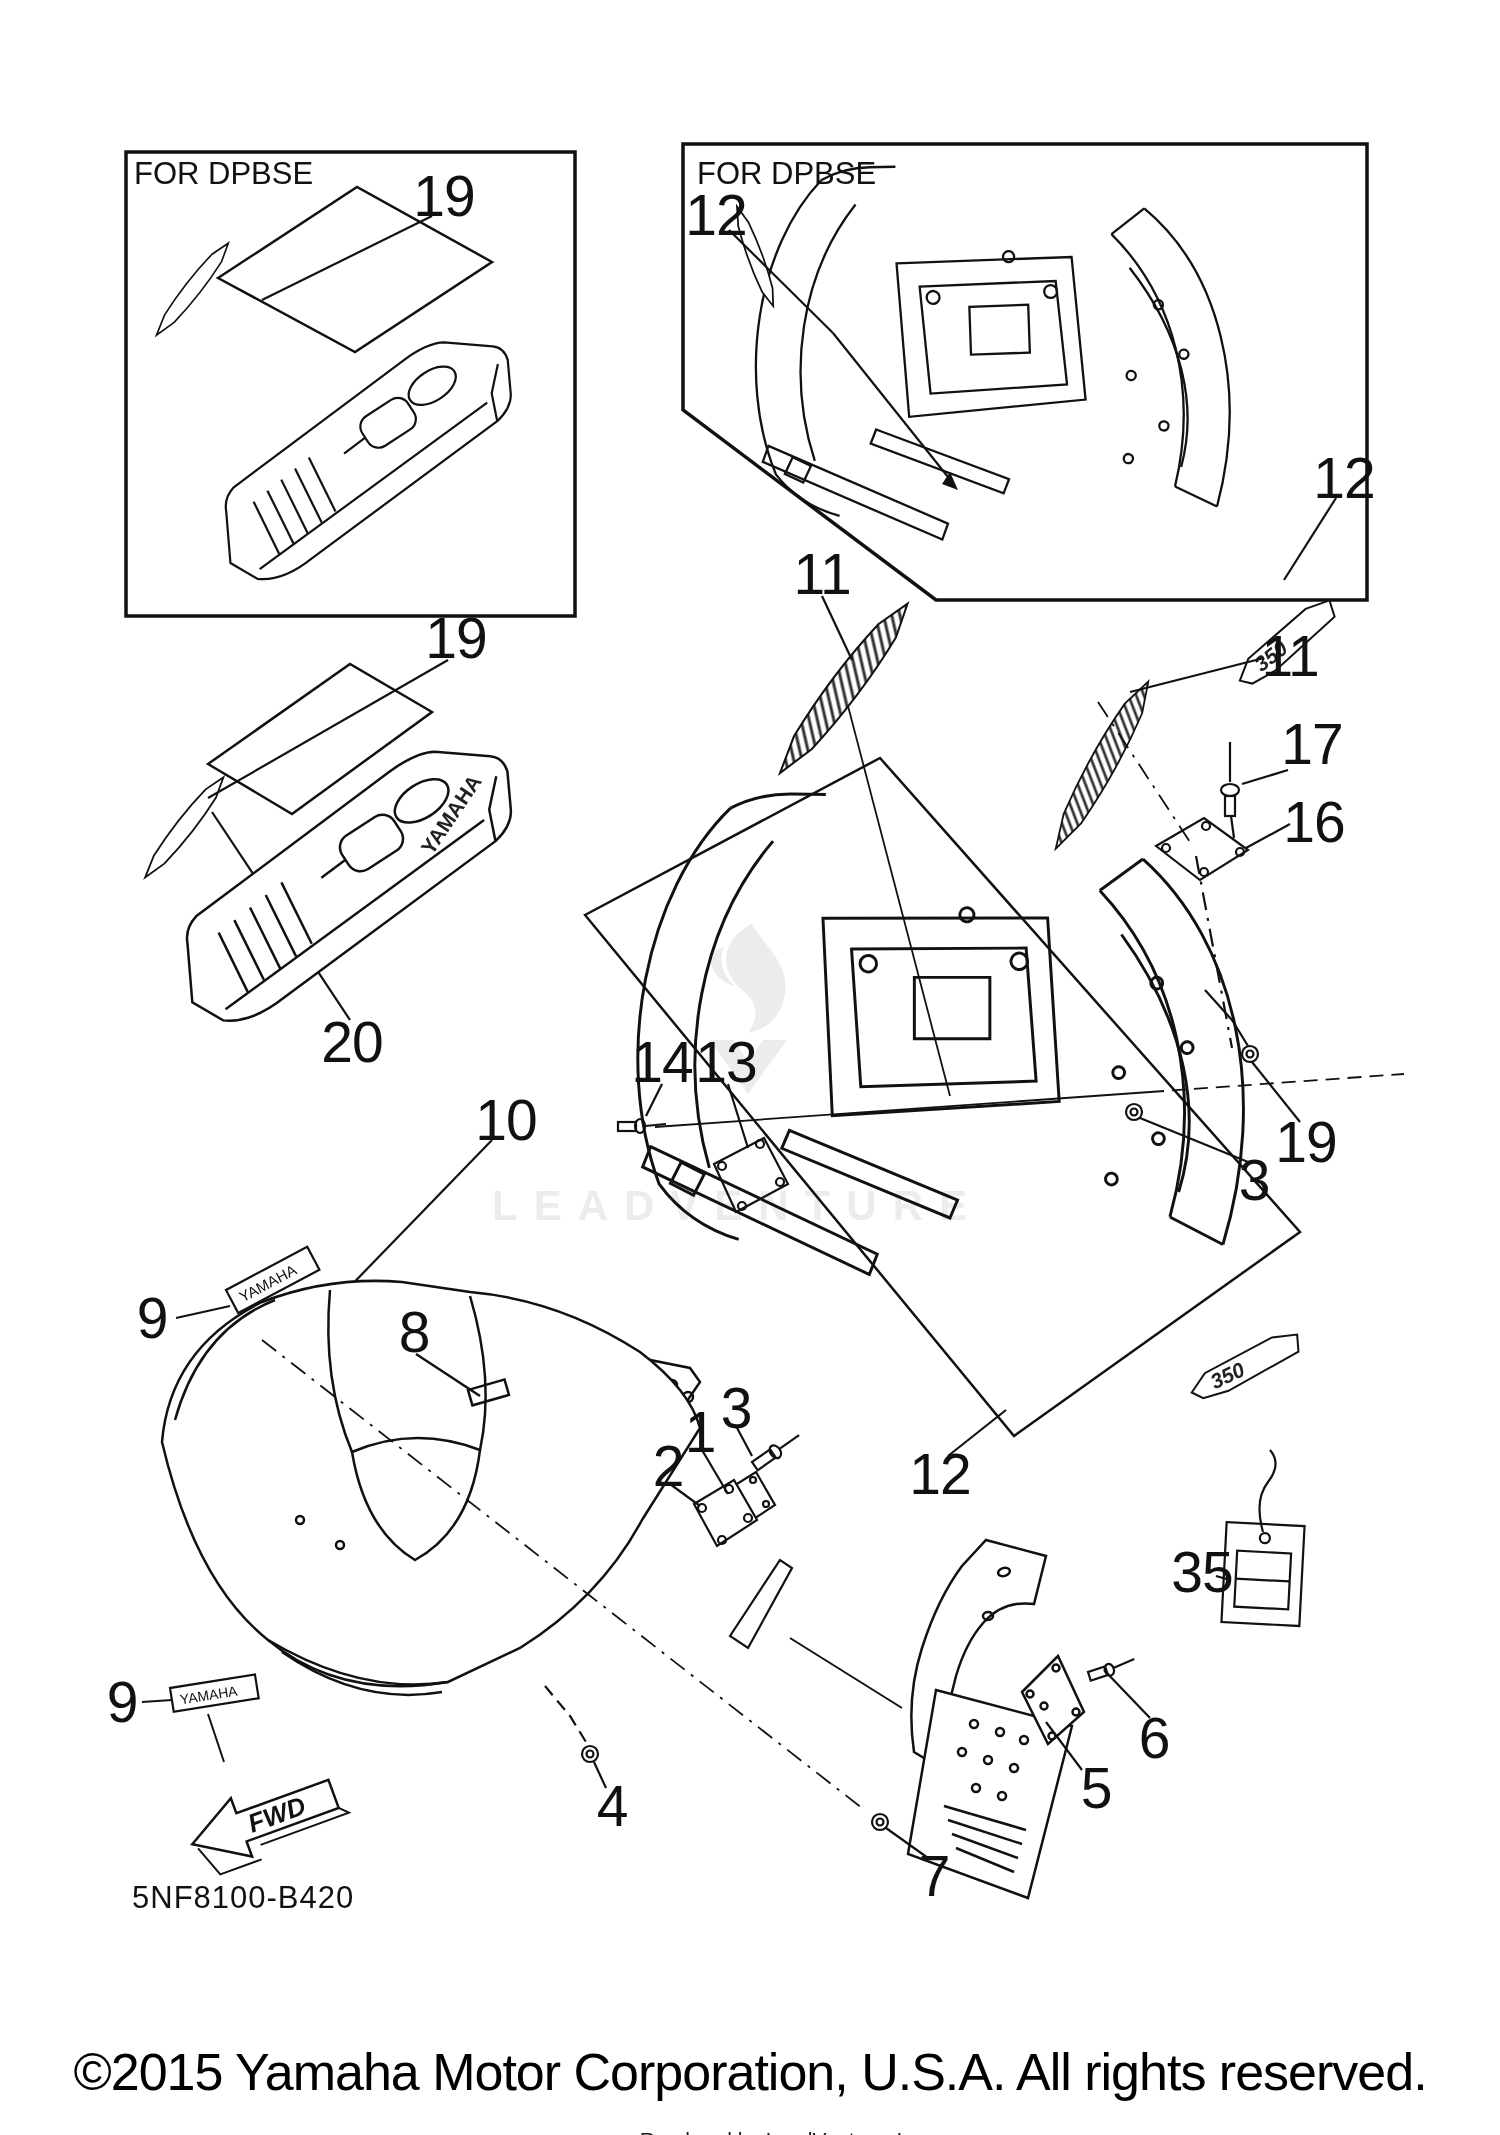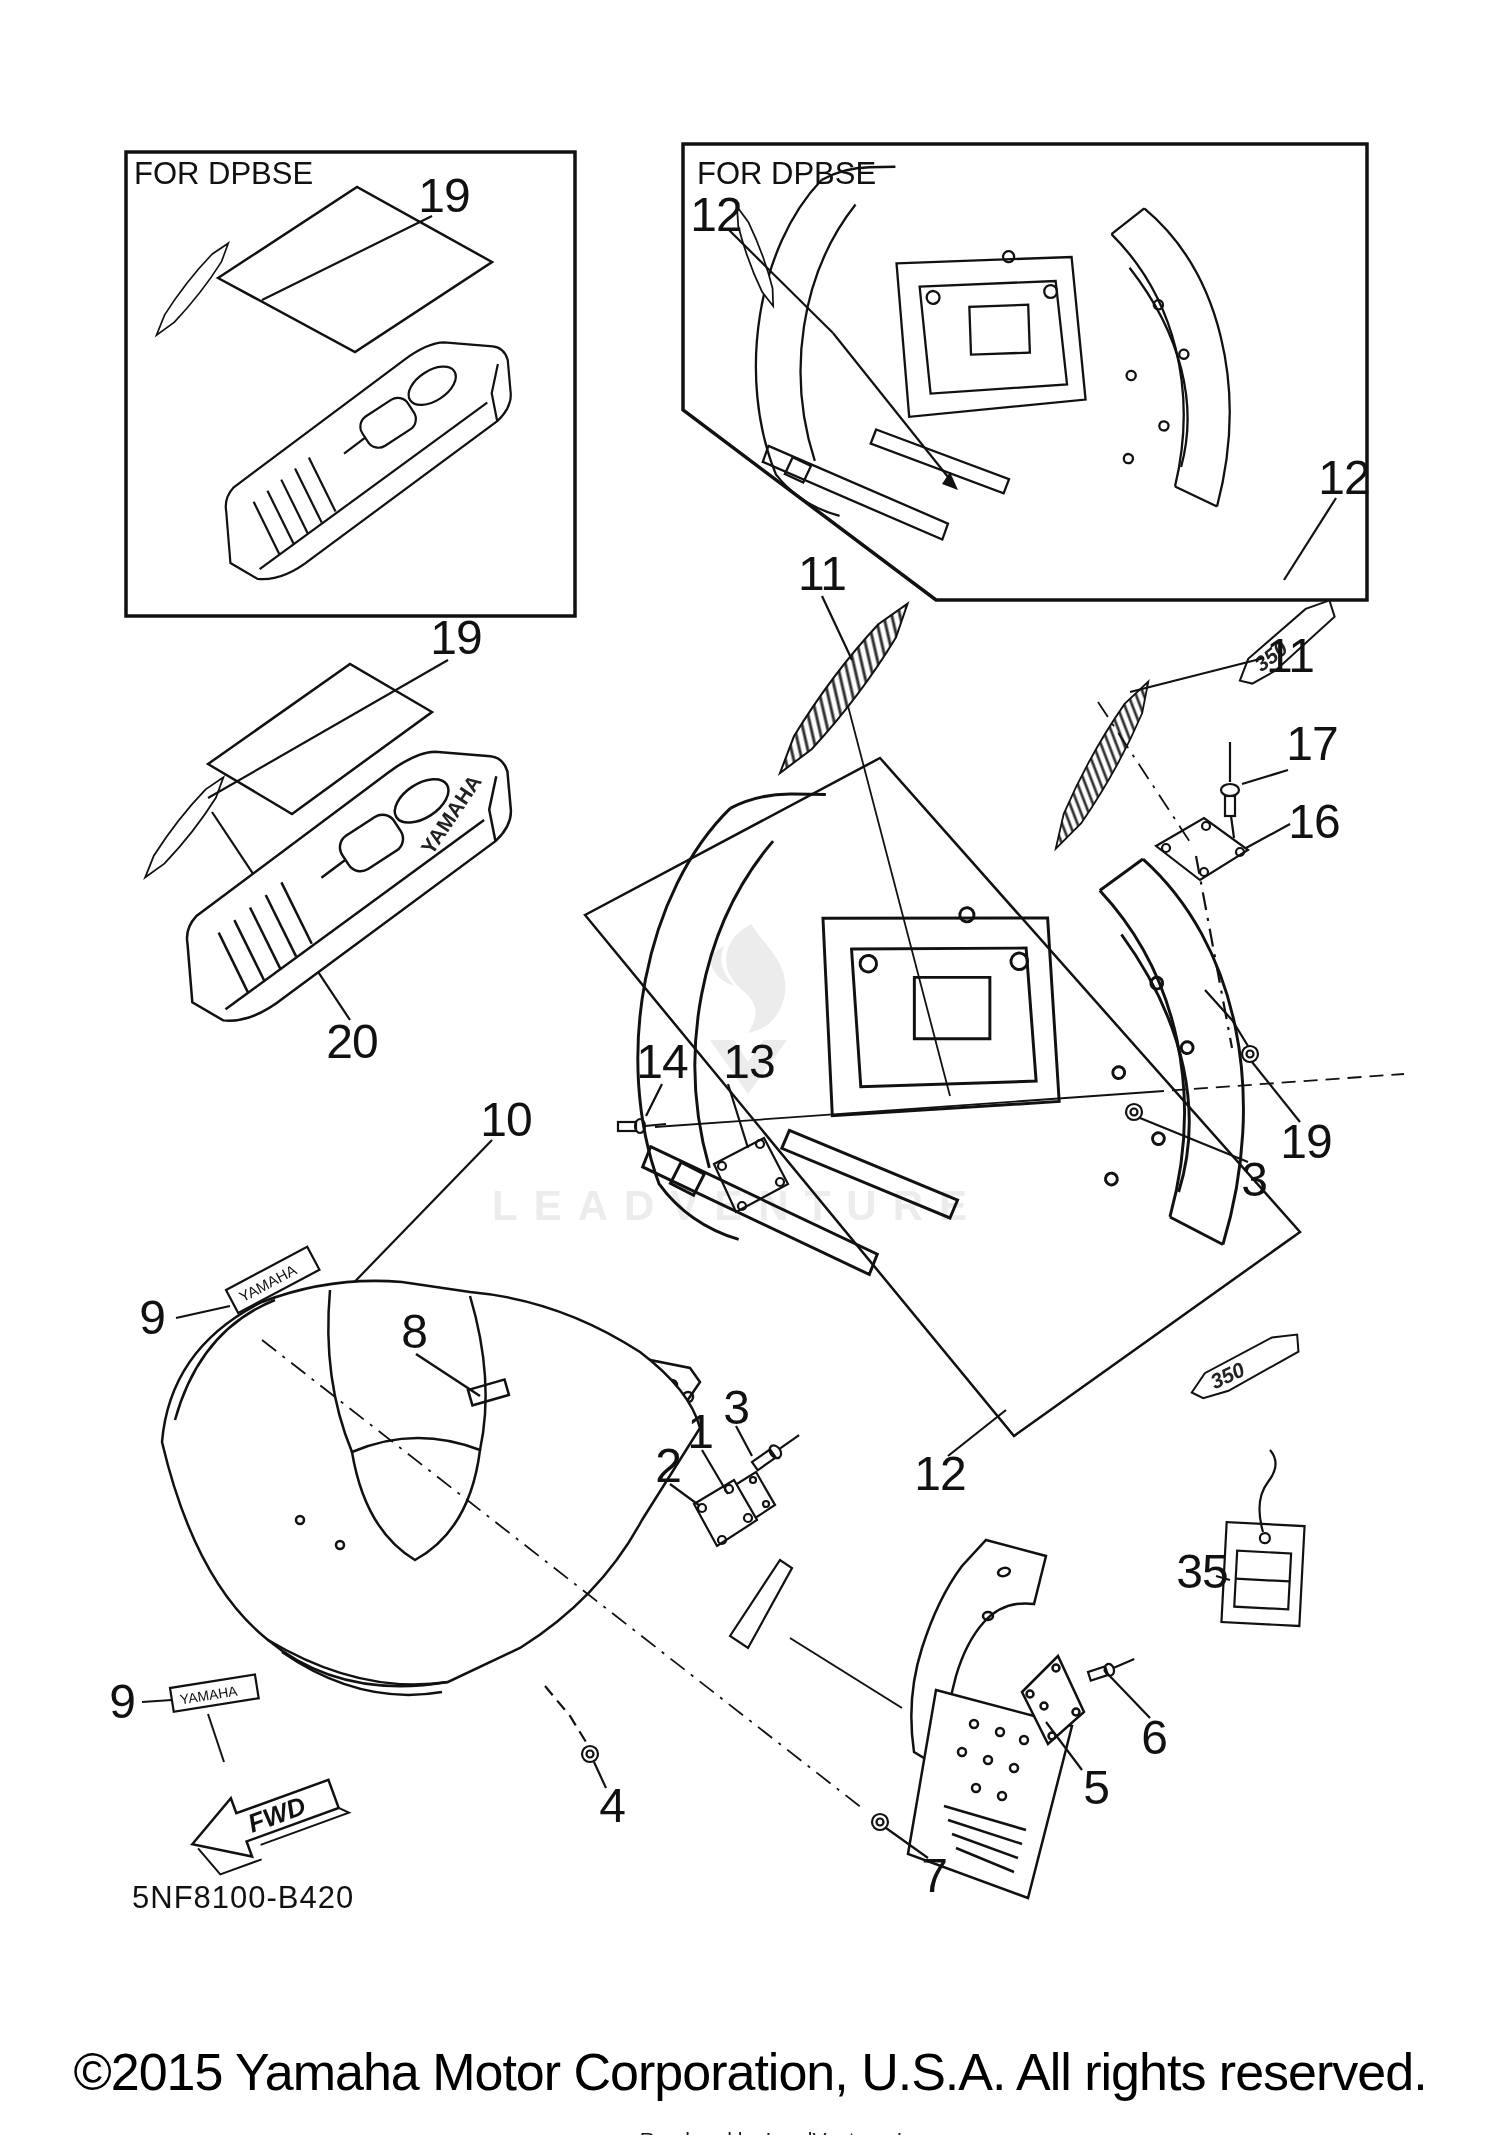--- a/index.html
+++ b/index.html
@@ -1,20 +1,20 @@
 <!DOCTYPE html>
 <html><head>
 <meta charset="utf-8">
 <style>
   html,body{margin:0;padding:0;background:#fff;}
   .canvas{position:relative;width:1500px;height:2135px;background:#ffffff;overflow:hidden;
           font-family:"Liberation Sans",sans-serif;}
   .artwork{position:absolute;left:0;top:0;z-index:2;}
   .wm-layer{position:absolute;left:0;top:0;z-index:1;}
-  .callout{position:absolute;transform:translate(-50%,-50%);font-size:48px;color:#111;
+  .callout{position:absolute;transform:translate(-50%,-50%);font-size:57px;color:#111;
            z-index:4;letter-spacing:-1px;line-height:1;}
   .footer-big{position:absolute;left:0;right:0;top:2042px;text-align:center;font-size:52px;
               color:#000;z-index:5;letter-spacing:-1px;white-space:nowrap;}
   .footer-small{position:absolute;left:70px;right:0;top:2092px;text-align:center;font-size:21px;
               color:#1a1a1a;z-index:6;white-space:nowrap;margin-top:36px;}
   svg text{font-family:"Liberation Sans",sans-serif;}
 </style>
 </head>
 <body>
 
@@ -314,21 +314,21 @@
       <div class="callout" style="left: 444px; top: 196px;">19</div>
       <div class="callout" style="left: 716px; top: 215px;">12</div>
       <div class="callout" style="left: 1344px; top: 478px;">12</div>
       <div class="callout" style="left: 822px; top: 574px;">11</div>
       <div class="callout" style="left: 1290px; top: 656px;">11</div>
       <div class="callout" style="left: 1312px; top: 744px;">17</div>
       <div class="callout" style="left: 1314px; top: 822px;">16</div>
       <div class="callout" style="left: 456px; top: 638px;">19</div>
       <div class="callout" style="left: 352px; top: 1042px;">20</div>
       <div class="callout" style="left: 662px; top: 1062px;">14</div>
-      <div class="callout" style="left: 726px; top: 1062px; margin-left: 23px;">13</div>
+      <div class="callout" style="left: 726px; top: 1062px;">13</div>
       <div class="callout" style="left: 506px; top: 1120px;">10</div>
       <div class="callout" style="left: 1306px; top: 1142px;">19</div>
       <div class="callout" style="left: 1254px; top: 1180px;">3</div>
       <div class="callout" style="left: 152px; top: 1318px;">9</div>
       <div class="callout" style="left: 414px; top: 1332px;">8</div>
       <div class="callout" style="left: 700px; top: 1432px;">1</div>
       <div class="callout" style="left: 736px; top: 1408px;">3</div>
       <div class="callout" style="left: 668px; top: 1466px;">2</div>
       <div class="callout" style="left: 940px; top: 1474px;">12</div>
       <div class="callout" style="left: 1202px; top: 1572px;">35</div>

